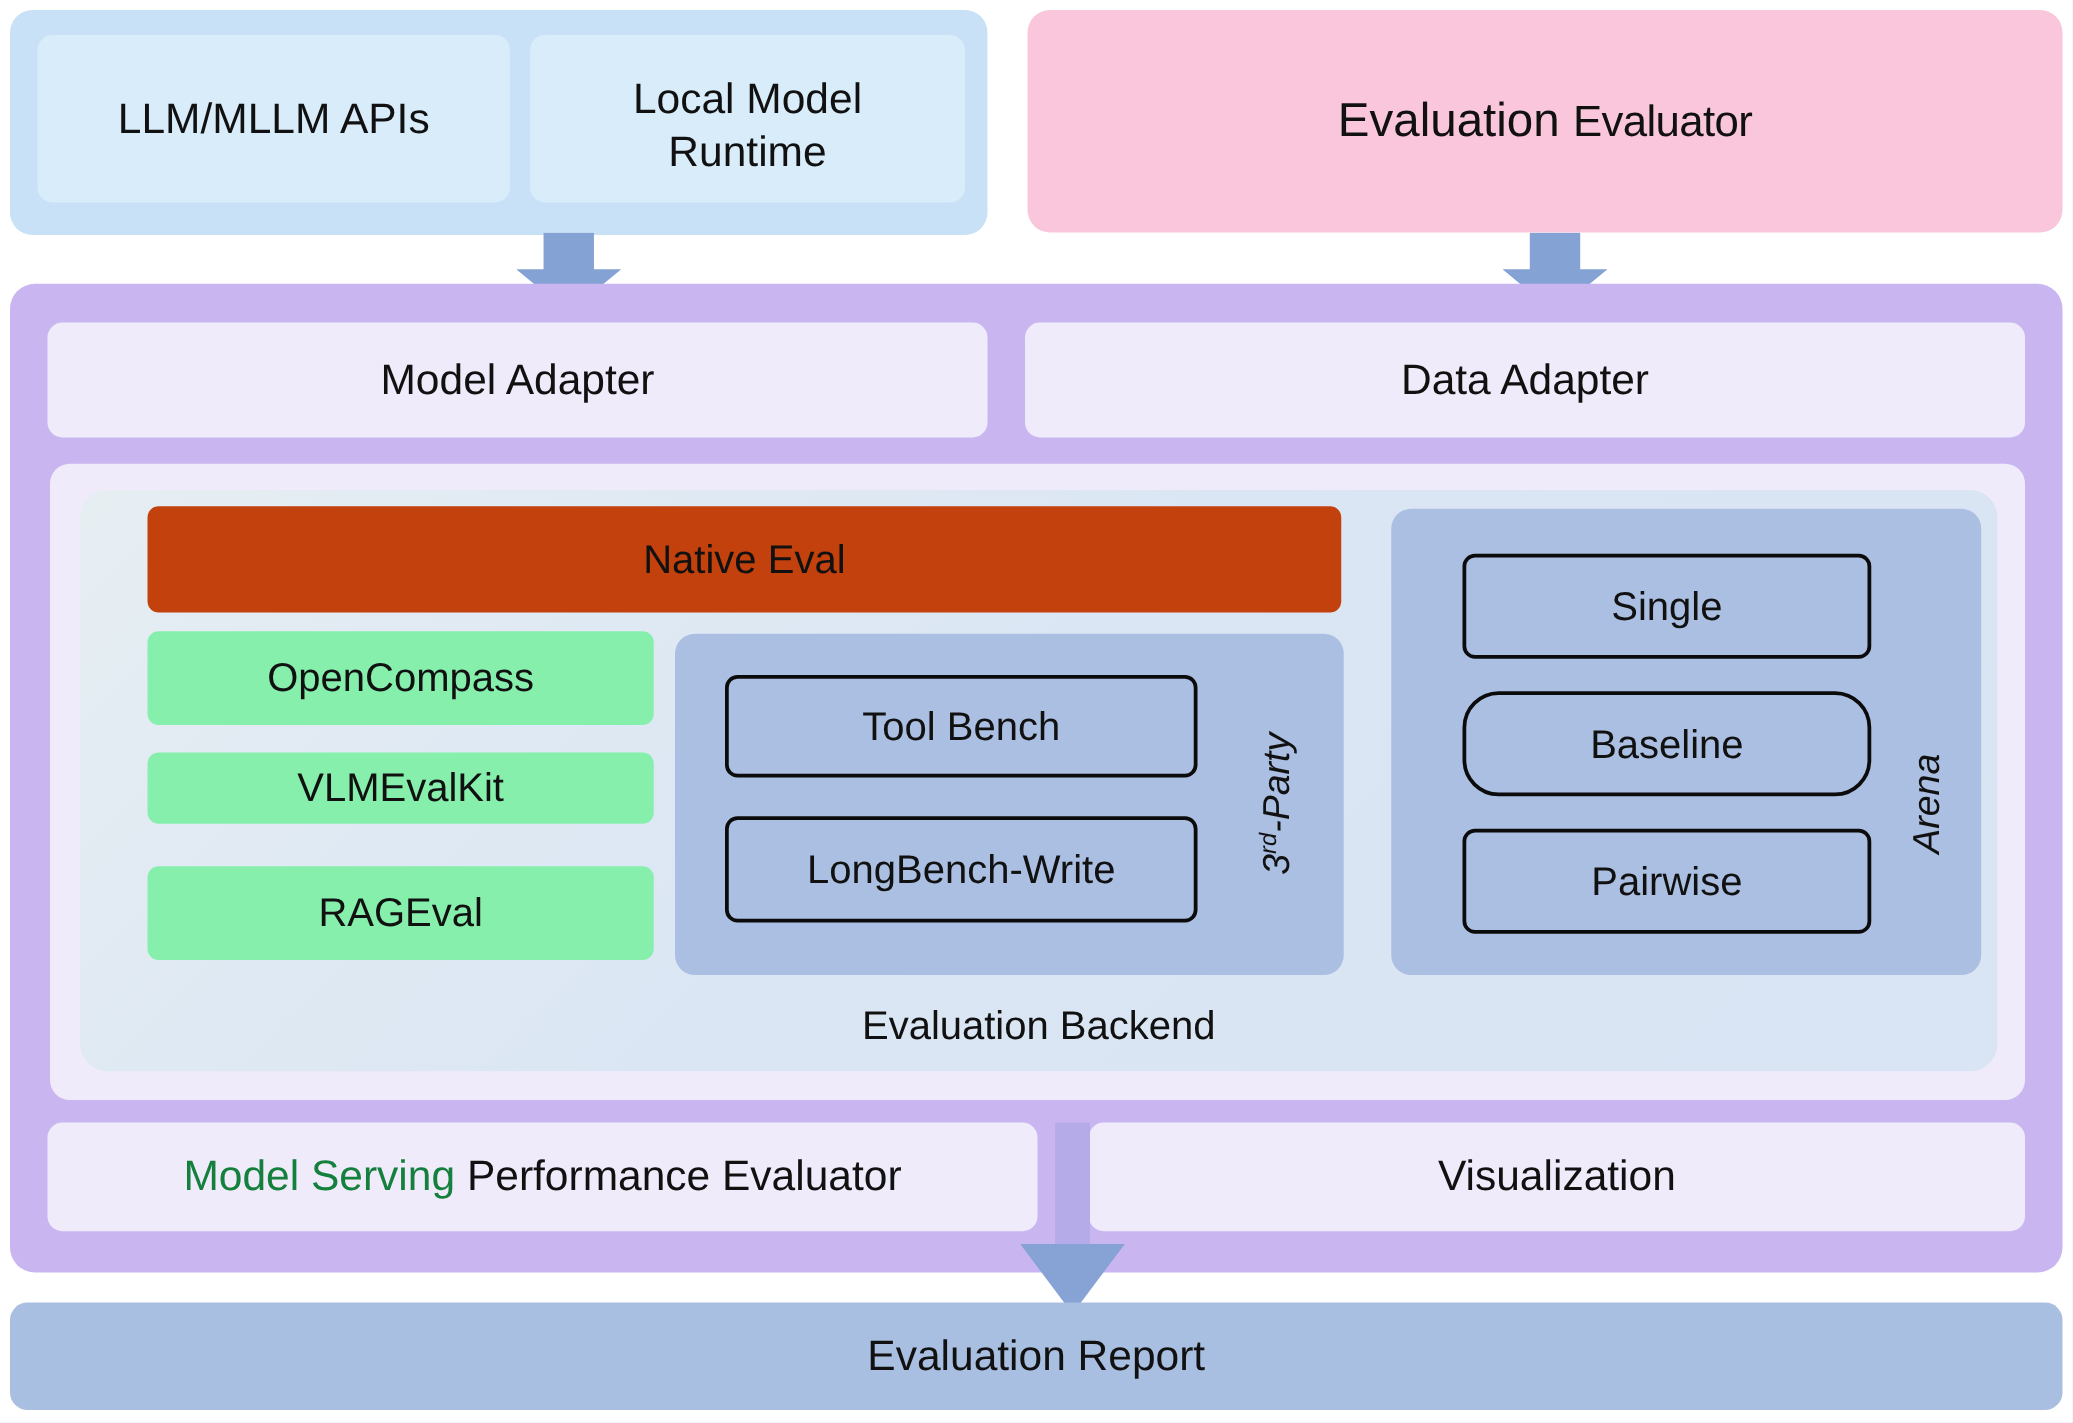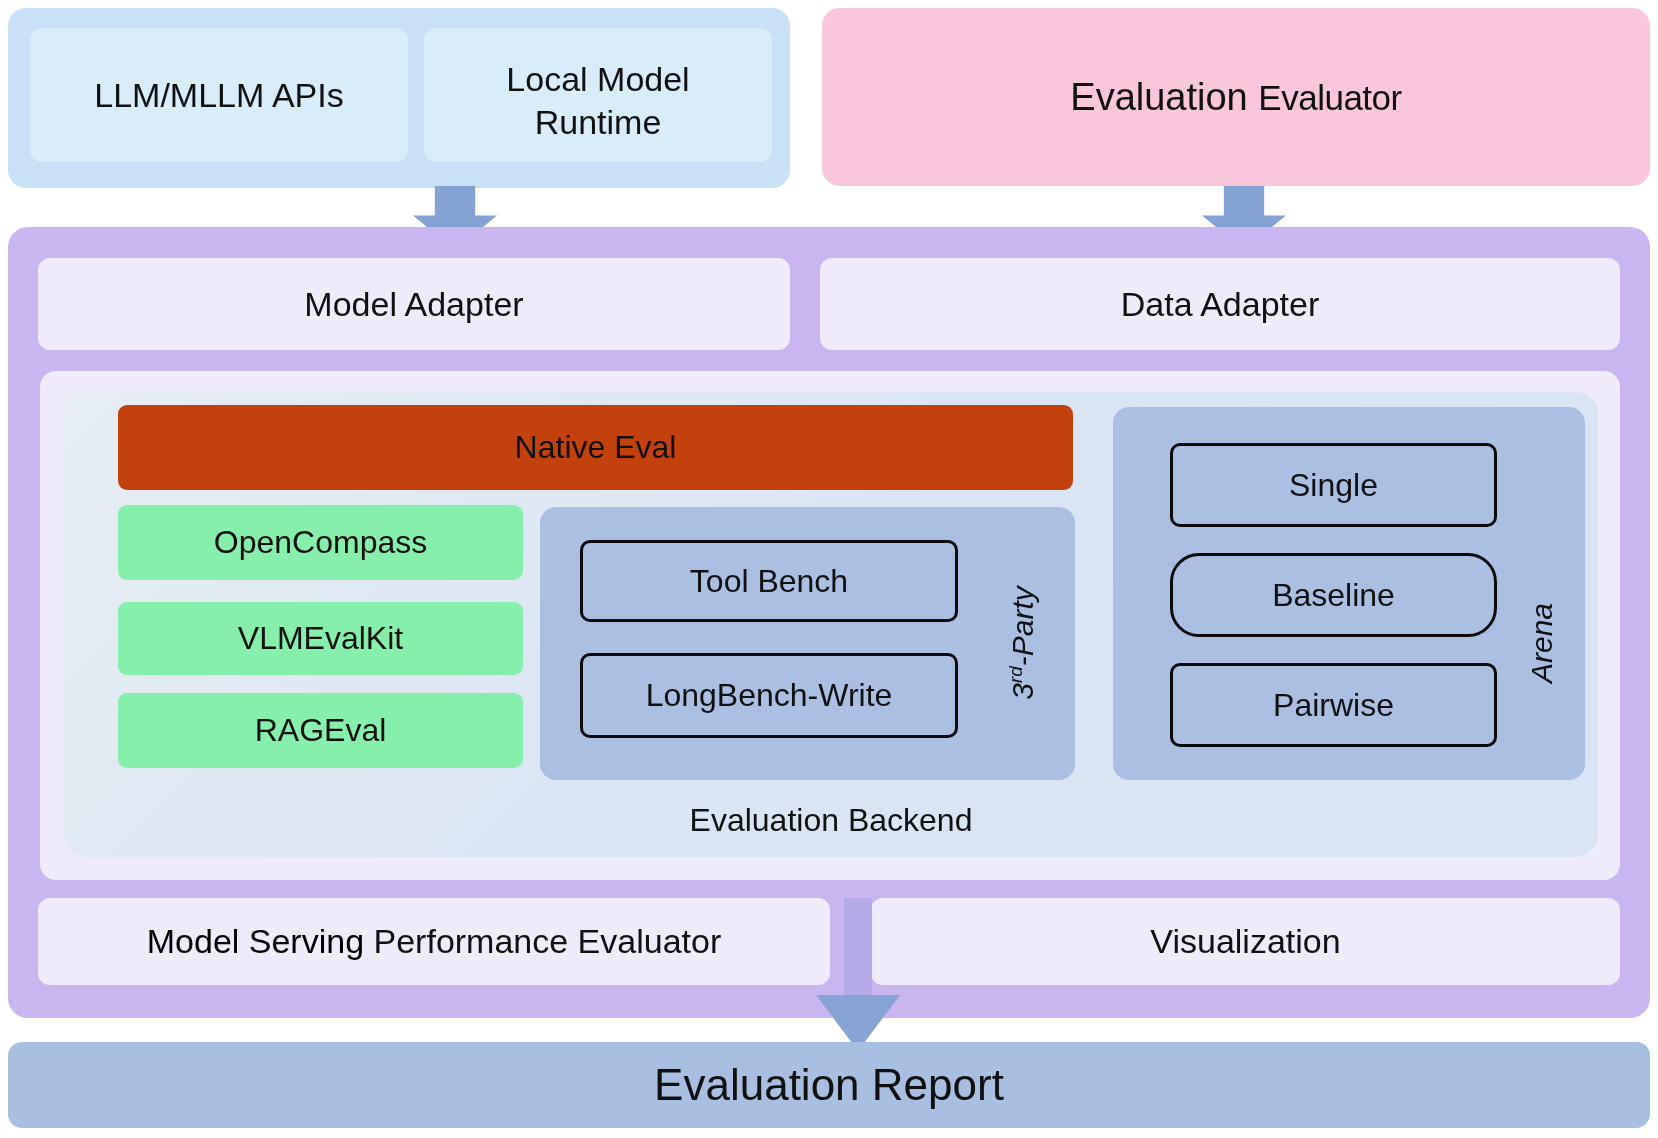--- a/index.html
+++ b/index.html
@@ -36,22 +36,22 @@
   .outlined{background:#abbfe2;border:3px solid #0b0b0b;border-radius:10px;font-size:32px;}
 
   .rot-label{
     position:absolute;white-space:nowrap;font-size:30px;font-style:italic;
     transform:translate(-50%,-50%) rotate(-90deg);
   }
   .rot-label sup{font-size:19px;}
 
   .backend-title{font-size:32px;}
   .bottom-box{background:#f0ebfb;border-radius:12px;font-size:34px;}
-  .serving-gray{color:#000000;}
-  .report-bar{background:#a9bfe1;border-radius:14px;font-size:44px;}
+  .serving-gray{color:#15803d;}
+  .report-bar{background:#a9bfe1;border-radius:14px;font-size:34px;}
 </style>
 </head>
 <body>
 
 <div id="canvas">
 
   <div class="abs src-container" style="left:8px;top:8px;width:782px;height:180px;"></div>
   <div class="abs src-box center" style="left:30px;top:28px;width:378px;height:134px;">
     <span>LLM/MLLM APIs</span>
   </div>
@@ -80,21 +80,21 @@
   <div class="abs wrapper" style="left:40px;top:371px;width:1580px;height:509px;"></div>
   <div class="abs backend" style="left:64px;top:392px;width:1534px;height:465px;"></div>
 
   <div class="abs blue-bar center" style="left:118px;top:405px;width:955px;height:85px;">
     <span>Native Eval</span>
   </div>
 
   <div class="abs blue-item center" style="left:118px;top:505px;width:405px;height:75px;">
     <span>OpenCompass</span>
   </div>
-  <div class="abs blue-item center" style="left:118px;top:602px;width:405px;height:73px;">
+  <div class="abs blue-item center" style="left:118px;top:602px;width:405px;height:57px;">
     <span>VLMEvalKit</span>
   </div>
   <div class="abs blue-item center" style="left:118px;top:693px;width:405px;height:75px;">
     <span>RAGEval</span>
   </div>
 
   <div class="abs blue-panel" style="left:540px;top:507px;width:535px;height:273px;"></div>
   <div class="abs outlined center" style="left:580px;top:540px;width:378px;height:82px;justify-content:center;">
     <span>Tool Bench</span>
   </div>

